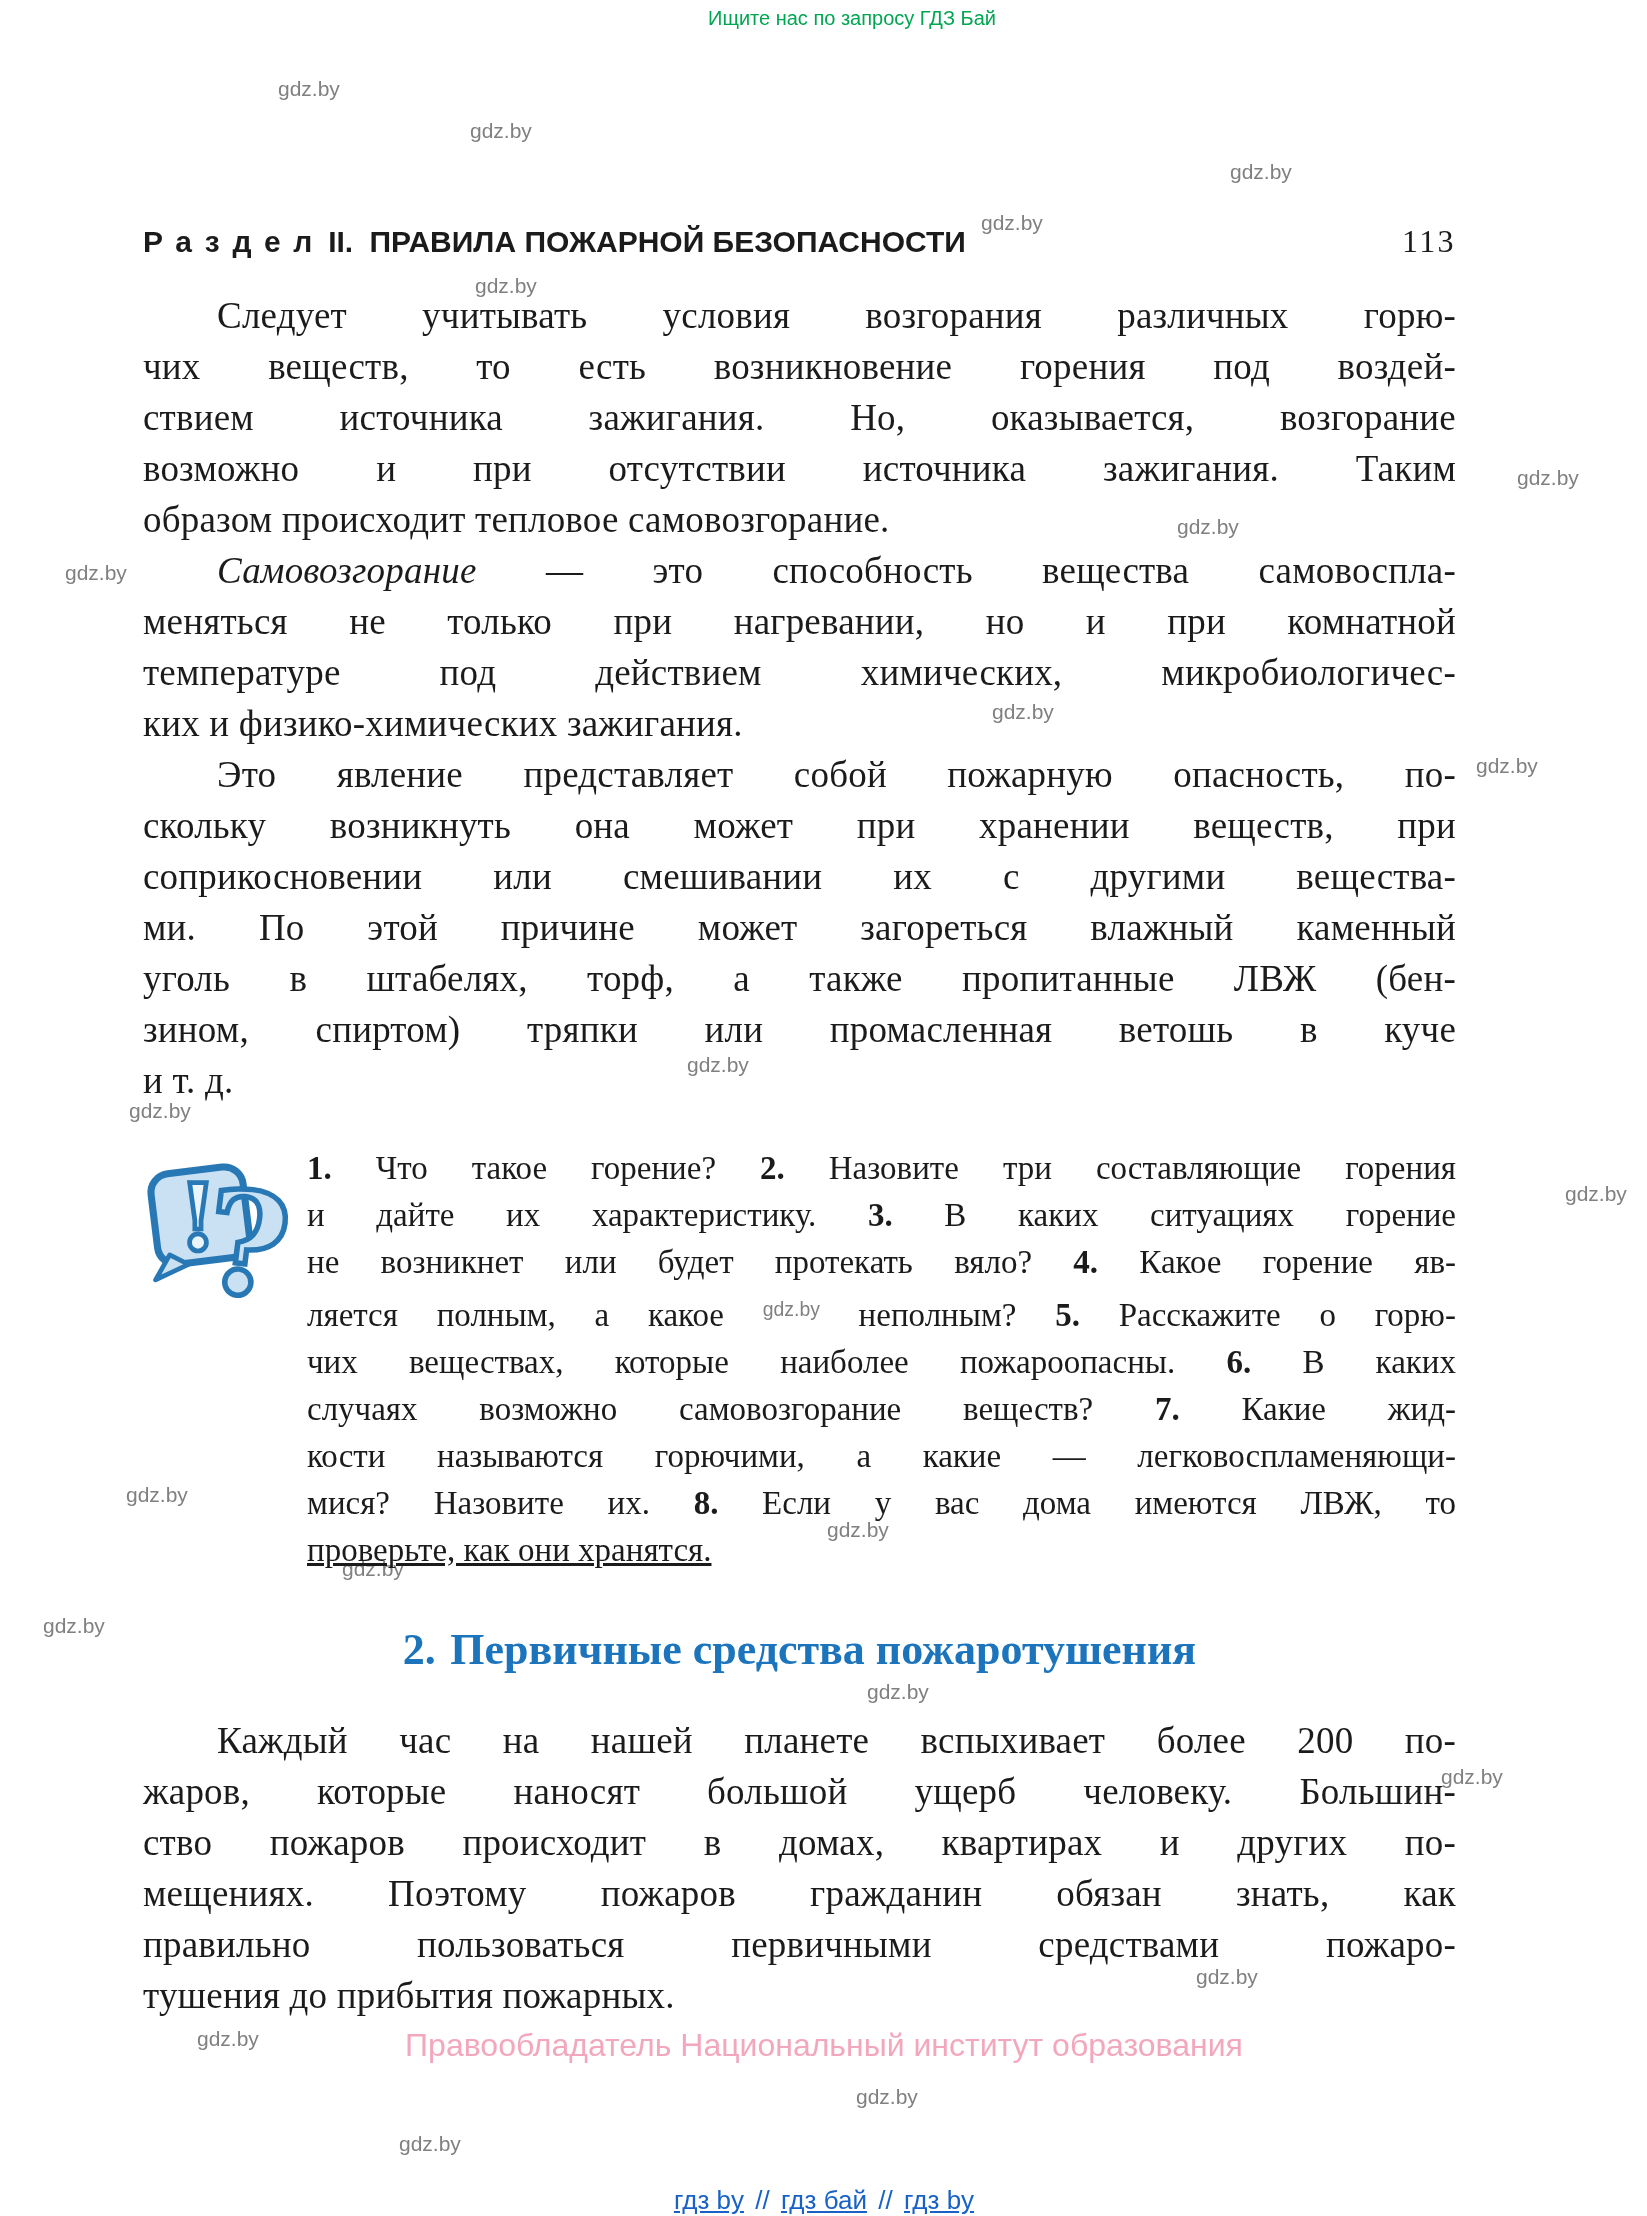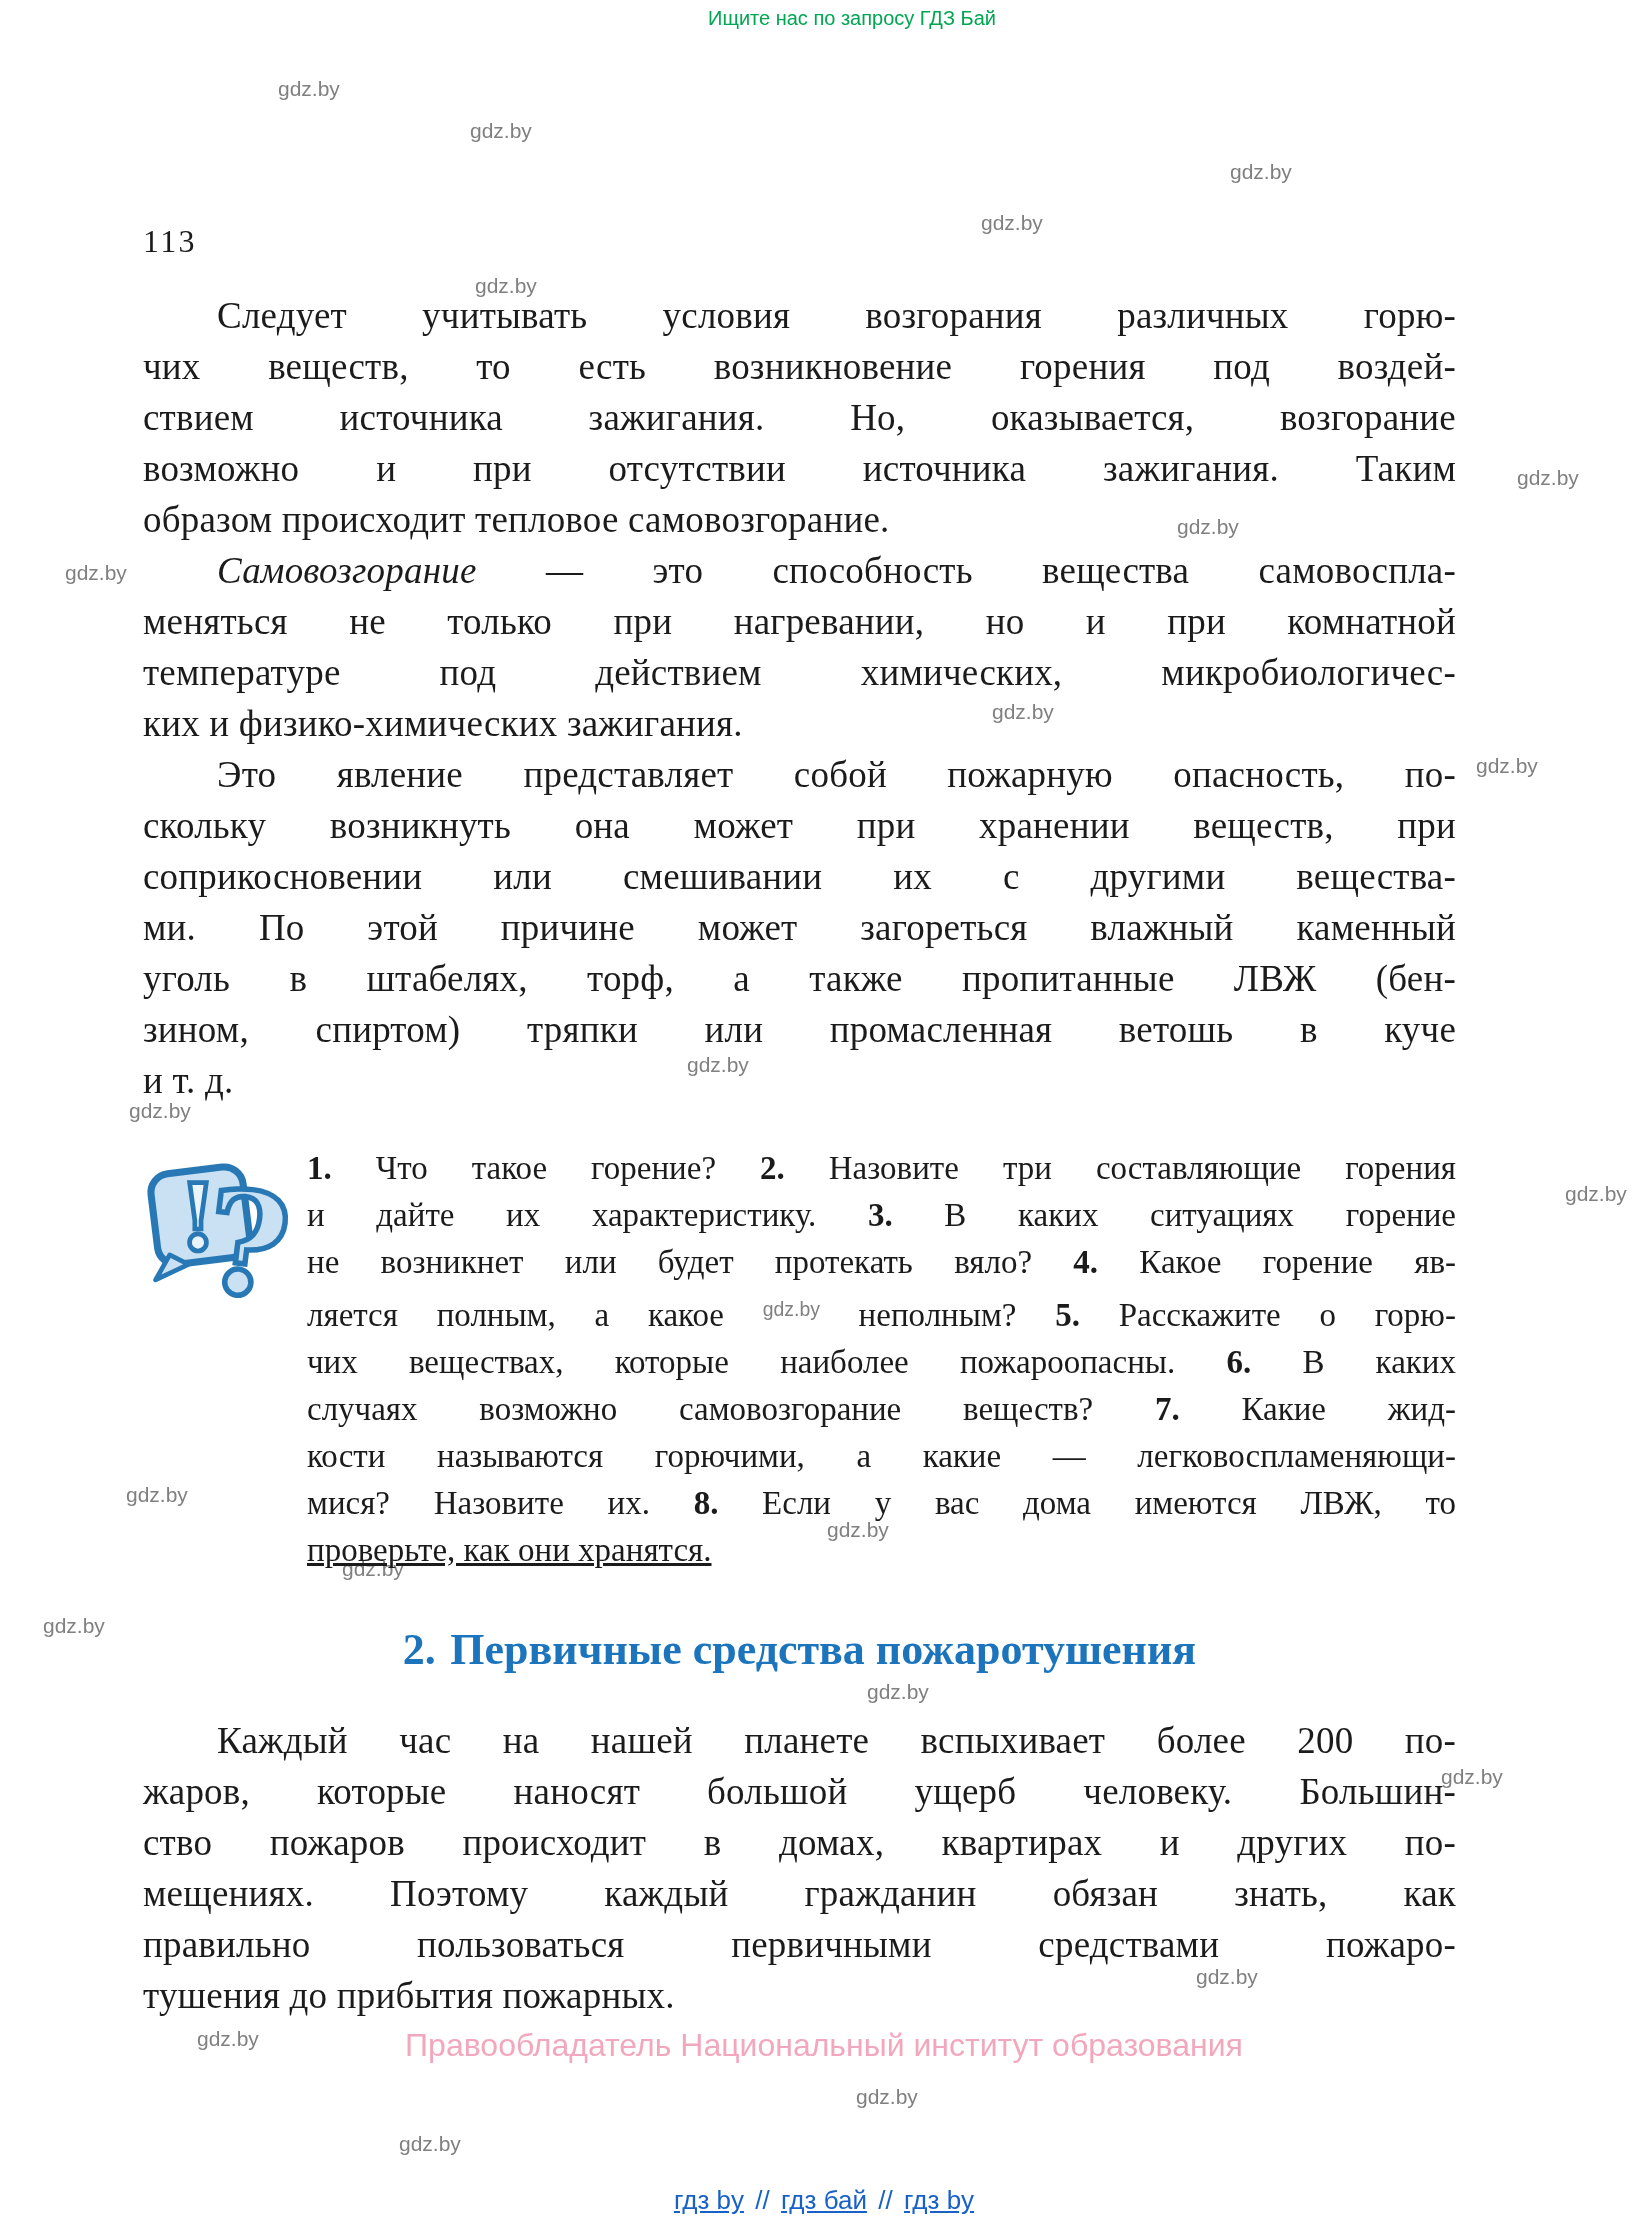--- a/index.html
+++ b/index.html
@@ -149,20 +149,24 @@
       <span class="wm" style="left: 43px; top: 1614px;">gdz.by</span>
       <span class="wm" style="left: 867px; top: 1680px;">gdz.by</span>
       <span class="wm" style="left: 1441px; top: 1765px;">gdz.by</span>
       <span class="wm" style="left: 1196px; top: 1965px;">gdz.by</span>
       <span class="wm" style="left: 197px; top: 2027px;">gdz.by</span>
       <span class="wm" style="left: 856px; top: 2085px;">gdz.by</span>
       <span class="wm" style="left: 399px; top: 2132px;">gdz.by</span>
     </div>
 
   <div class="header">
+    <div class="header-left">
+      <span class="sec-label">Раздел</span><span class="sec-num">II.</span>
+      <span class="sec-title">ПРАВИЛА ПОЖАРНОЙ БЕЗОПАСНОСТИ</span>
+    </div>
     <div class="page-num">113</div>
   </div>
 
   <div class="content">
 
     <div class="para">
       <div class="line indent"><span>Следует учитывать условия возгорания различных горю-</span></div>
       <div class="line"><span>чих веществ, то есть возникновение горения под воздей-</span></div>
       <div class="line"><span>ствием источника зажигания. Но, оказывается, возгорание</span></div>
       <div class="line"><span>возможно и при отсутствии источника зажигания. Таким</span></div>
@@ -209,21 +213,21 @@
     </div>
 
     <h2 class="section-heading">
       <span class="sh-num">2.</span><span>Первичные средства пожаротушения</span>
     </h2>
 
     <div class="para para4">
       <div class="line indent"><span>Каждый час на нашей планете вспыхивает более 200 по-</span></div>
       <div class="line"><span>жаров, которые наносят большой ущерб человеку. Большин-</span></div>
       <div class="line"><span>ство пожаров происходит в домах, квартирах и других по-</span></div>
-      <div class="line"><span>мещениях. Поэтому каждый гражданин обязан знать, как</span></div>
+      <div class="line"><span>мещениях. Поэтому пожаров гражданин обязан знать, как</span></div>
       <div class="line"><span>правильно пользоваться первичными средствами пожаро-</span></div>
       <div class="line last"><span>тушения до прибытия пожарных.</span></div>
     </div>
 
   </div>
 
   <div class="copyright">Правообладатель Национальный институт образования</div>
 
   <div class="footer-links">
     <a>гдз by</a><span class="sep">//</span><a>гдз бай</a><span class="sep">//</span><a>гдз by</a>

